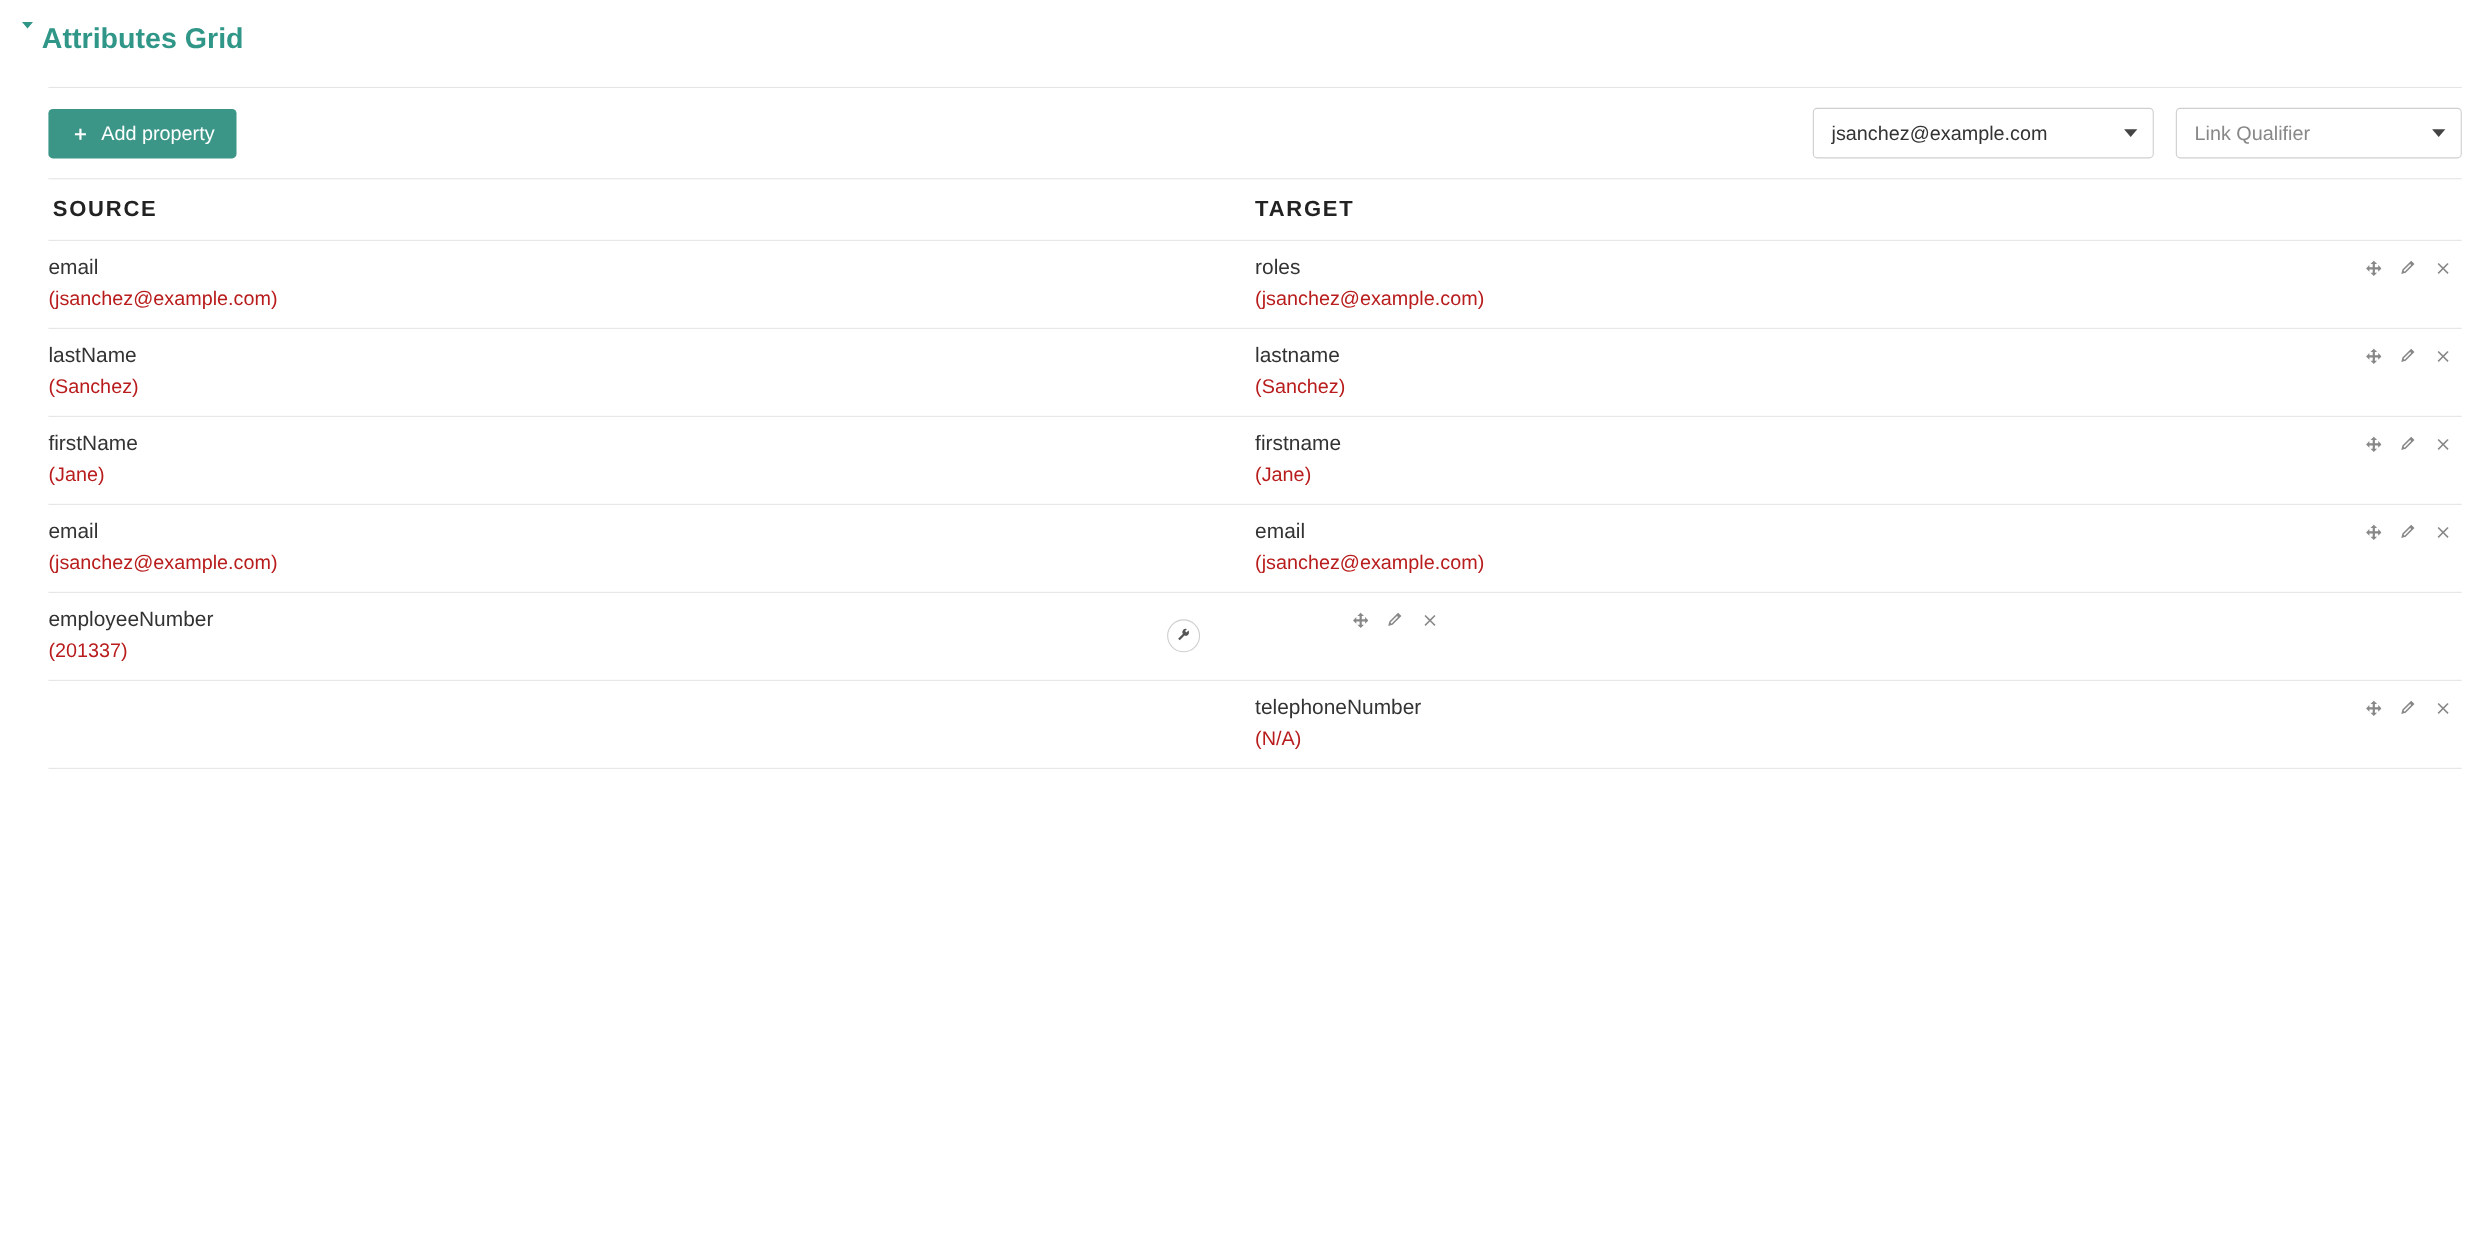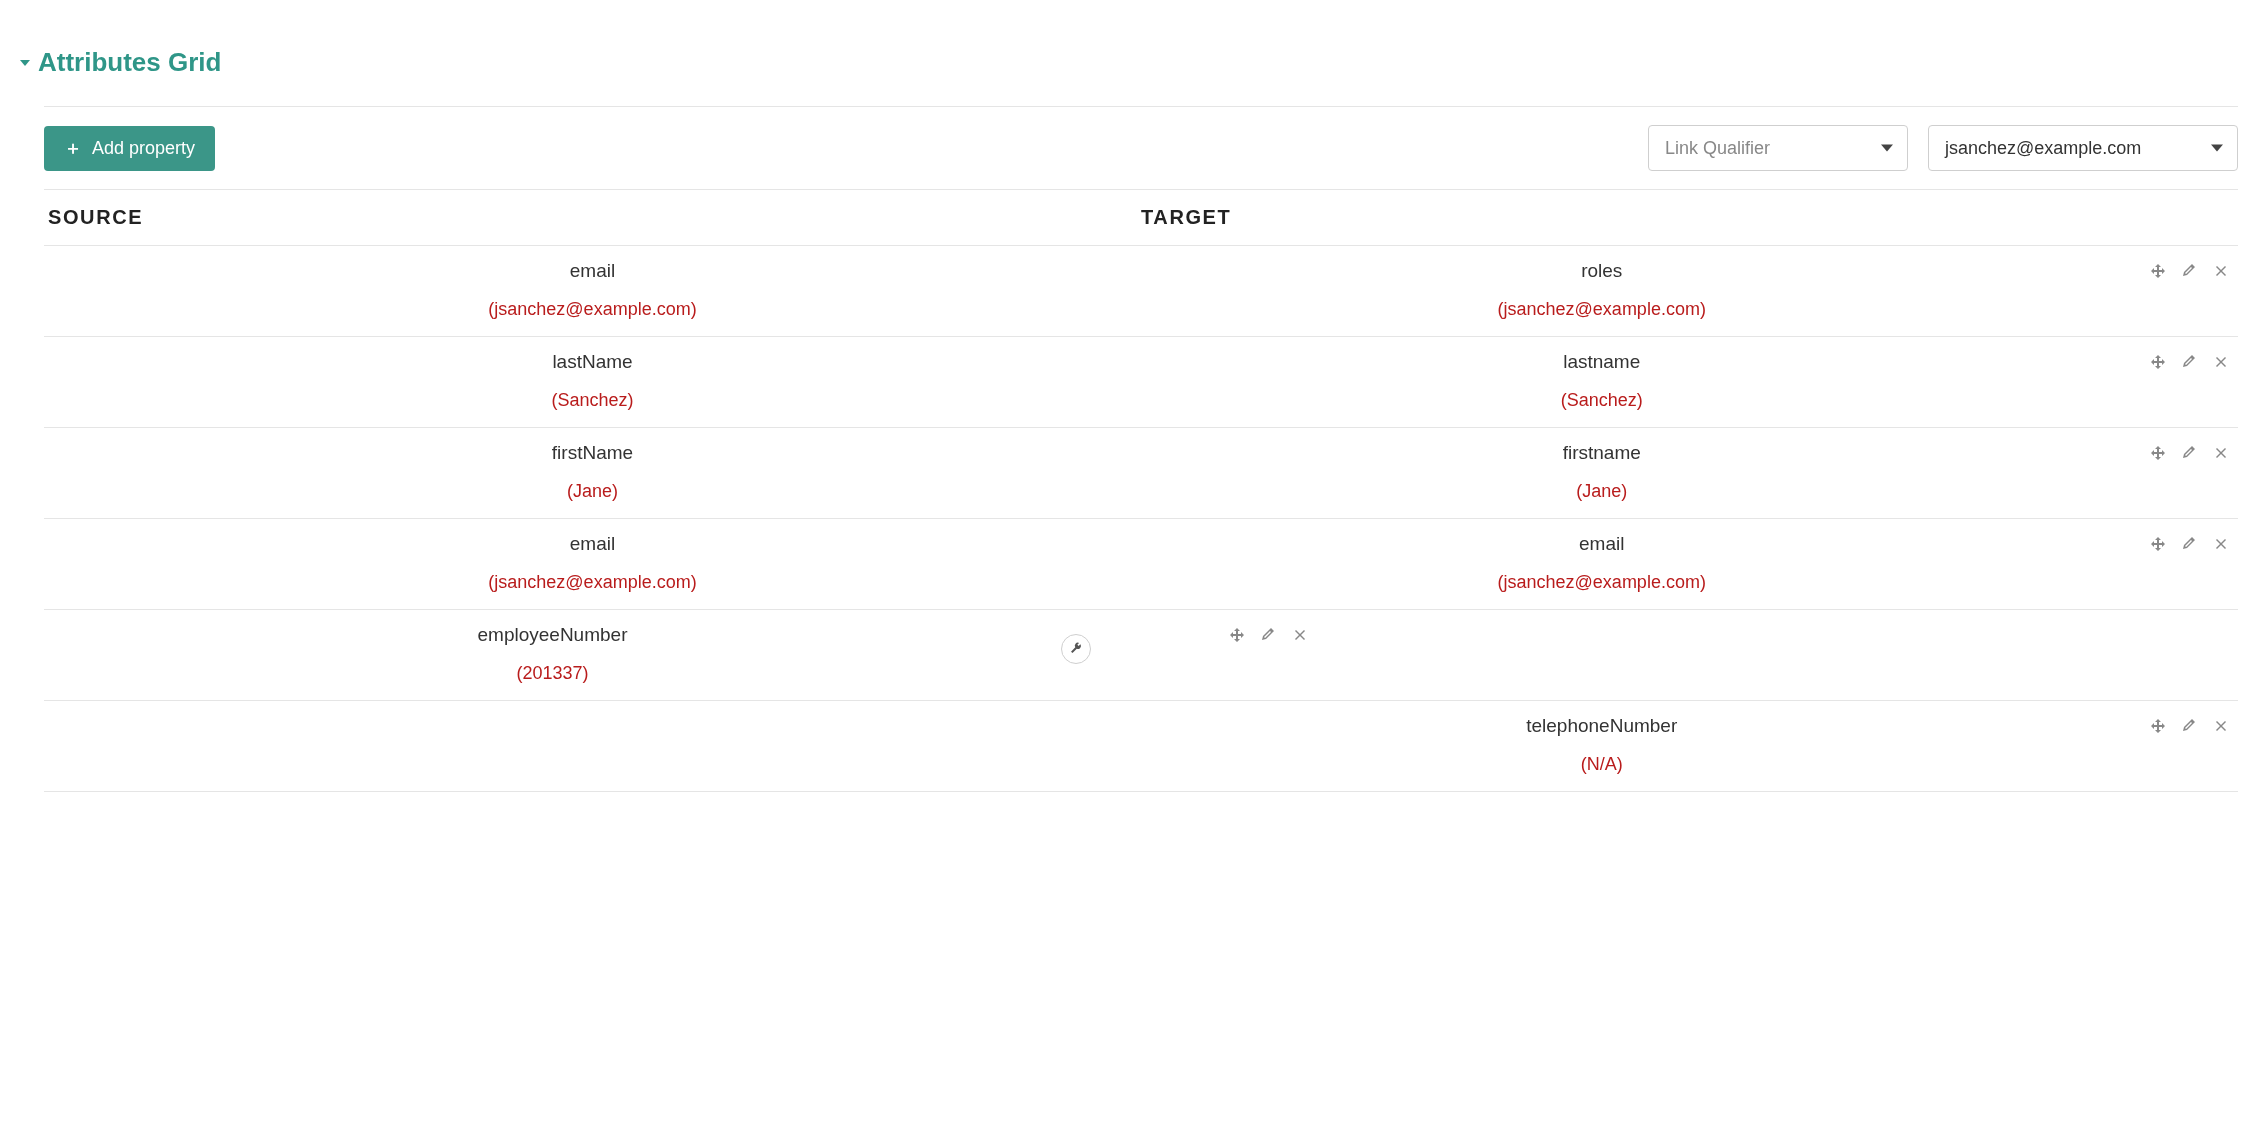--- a/index.html
+++ b/index.html
@@ -4,25 +4,24 @@
   <style>
     * { box-sizing: border-box; margin: 0; padding: 0; }
     body {
       font-family: -apple-system, BlinkMacSystemFont, "Segoe UI", Helvetica, Arial, sans-serif;
       background: #fff;
       padding: 20px 20px 40px 20px;
       color: #333;
     }
     .section-header {
       display: flex;
-      align-items: center;
+      align-items: flex-start;
       gap: 8px;
       margin-bottom: 28px;
       cursor: pointer;
-      margin-top: 27px;
     }
     .section-header .caret {
       width: 0; height: 0;
       border-left: 5px solid transparent;
       border-right: 5px solid transparent;
       border-top: 6px solid #2f9688;
     }
     .section-title {
       color: #2f9688;
       font-size: 26px;
@@ -100,21 +99,21 @@
     }
     .col-source { flex: 0 0 50%; padding-left: 4px; }
     .col-target { flex: 0 0 42%; }
     .col-actions { flex: 0 0 8%; display: flex; justify-content: flex-end; gap: 14px; align-items: flex-start; padding-right: 8px; }
     .row {
       display: flex;
       padding: 14px 0 16px 0;
       border-bottom: 1px solid #e5e5e5;
       position: relative;
     }
-    .cell { display: flex; flex-direction: column; gap: 17px; text-align: center; }
+    .cell { display: flex; flex-direction: column; gap: 6px; }
     .attr-name { font-size: 19px; color: #333; }
     .attr-val { font-size: 18px; color: #b91c1c; }
     .source-wrap { flex: 0 0 50%; display: flex; align-items: flex-start; }
     .source-wrap .cell { flex: 1; }
     .wrench-btn {
       width: 30px; height: 30px;
       border-radius: 50%;
       border: 1px solid #cfcfcf;
       background: #fff;
       display: flex; align-items: center; justify-content: center;
@@ -142,26 +141,26 @@
 
 <div class="content">
   <hr class="topline">
 
   <div class="toolbar">
     <button class="btn-add">
       <span class="plus">＋</span>
       <span>Add property</span>
     </button>
     <div class="spacer"></div>
+    <div class="select">
+      <span>jsanchez@example.com</span>
+      <span class="caret-down"></span>
+    </div>
     <div class="select placeholder">
       <span>Link Qualifier</span>
-      <span class="caret-down"></span>
-    </div>
-    <div class="select">
-      <span>jsanchez@example.com</span>
       <span class="caret-down"></span>
     </div>
   </div>
 
   <div class="grid-header">
     <div class="col col-source">Source</div>
     <div class="col col-target">Target</div>
     <div class="col col-actions"></div>
   </div>
 

